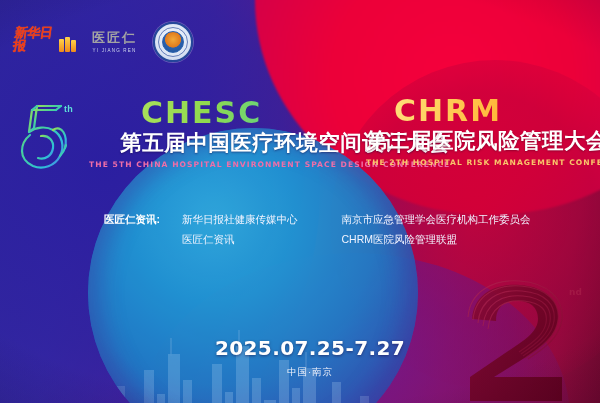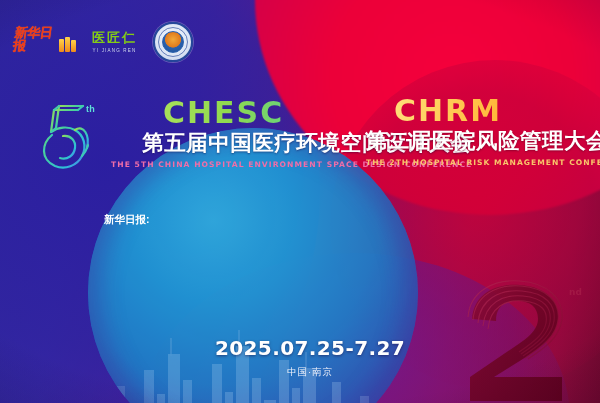--- a/index.html
+++ b/index.html
@@ -152,21 +152,21 @@
     display: block;
     width: 5px; height: 13px;
     background: linear-gradient(#ffd24a, #f08a1a);
     border-radius: 1px;
   }
   .logo-xinhua .lx-blocks i:nth-child(2) { height: 15px; }
   .logo-xinhua .lx-blocks i:nth-child(3) { height: 12px; }
 
   .logo-yjr { text-align: center; }
   .logo-yjr .yjr-cn {
-    font-size: 13px; font-weight: bold; color: #84cc16;
+    font-size: 13px; font-weight: bold; color: #a3a3a3;
     letter-spacing: 2px; line-height: 1.1;
   }
   .logo-yjr .yjr-en {
     font-size: 4.5px; color: #cfd6ef;
     letter-spacing: 1.2px; margin-top: 2px;
   }
 
   .logo-seal {
     position: relative;
     width: 40px; height: 40px;
@@ -188,21 +188,20 @@
     border: 1px solid rgba(37,72,154,0.65);
   }
 
   
   .headline {
     position: absolute;
     left: 0; top: 96px;
     width: 600px; height: 88px;
     display: flex;
     align-items: flex-start;
-    padding-left: 22px;
   }
 
   
   .num-five-wrap {
     position: relative;
     width: 62px; height: 80px;
     margin-left: 12px;
     flex: 0 0 auto;
   }
   .num-five-th {
@@ -483,21 +482,31 @@
 
     <div class="right-block">
       <div class="chrm">CHRM</div>
       <div class="right-cn">第二届医院风险管理大会</div>
       <div class="right-en">THE 2TH HOSPITAL RISK MANAGEMENT CONFERENCE</div>
     </div>
 
   </div>
 
   <div class="organizers">
-    <div class="org-label">新华日报:</div>
+    <div class="org-label">医匠仁资讯:</div>
+    <div class="org-cols">
+      <div class="org-col">
+        <div class="org-item">新华日报社健康传媒中心</div>
+        <div class="org-item">医匠仁资讯</div>
+      </div>
+      <div class="org-col">
+        <div class="org-item">南京市应急管理学会医疗机构工作委员会</div>
+        <div class="org-item">CHRM医院风险管理联盟</div>
+      </div>
+    </div>
   </div>
 
   <div class="date-wrap">
     <div class="date-main">2025.07.25-7.27</div>
     <div class="date-city">中国·南京</div>
   </div>
 
 </div>
 
 </body></html>

